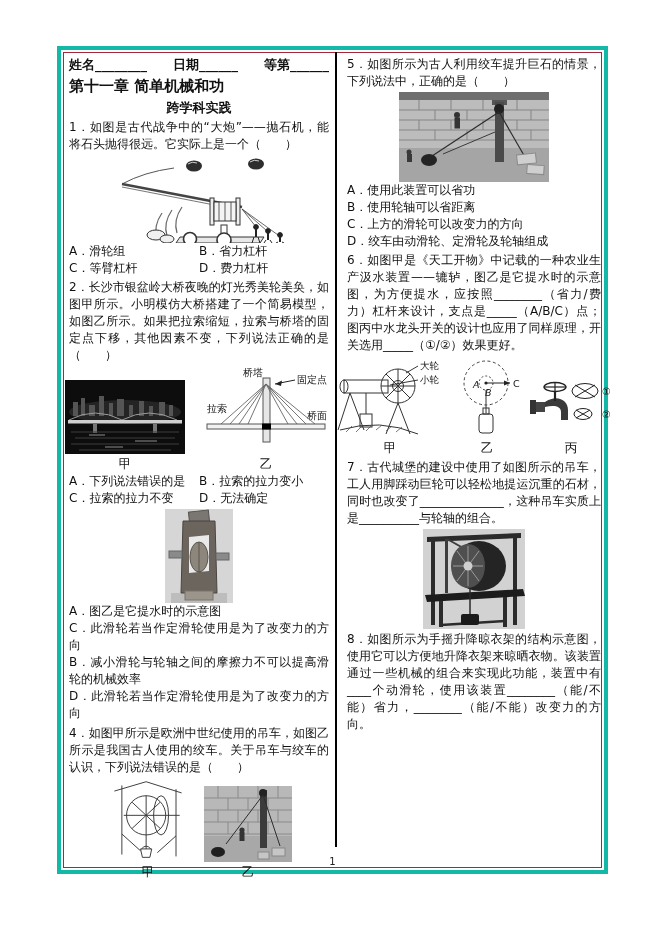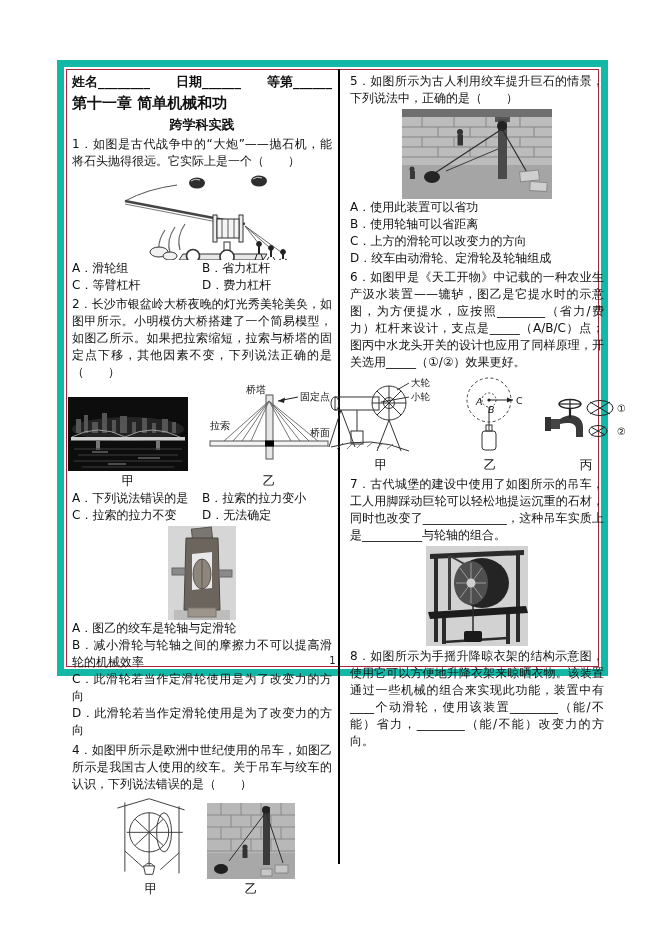--- a/index.html
+++ b/index.html
@@ -1,22 +1,22 @@
 <!DOCTYPE html>
 <html><head>
 <meta charset="utf-8">
 <style>
   html,body{margin:0;padding:0;}
   body{
     width:661px;height:935px;background:#ffffff;position:relative;
     font-family:"DejaVu Sans","Liberation Sans",sans-serif;
     color:#111;-webkit-font-smoothing:antialiased;
   }
-  .sheet{position:absolute;left:57px;top:60px;width:551px;height:616px;
-    border:7px solid #14b8a6;box-sizing:border-box;}
+  .sheet{position:absolute;left:57px;top:46px;width:551px;height:828px;
+    border:4px solid #14b8a6;box-sizing:border-box;}
   .sheet-inner{position:absolute;left:2px;top:2px;right:2px;bottom:2px;
     border:1px solid #a2293a;}
   .col-divider{position:absolute;left:274px;top:2px;width:2px;height:795px;background:#000;}
   .col{position:absolute;top:4px;font-size:12px;line-height:1.42;}
   .col-left{left:8px;width:260px;}
   .col-right{left:286px;width:254px;}
   .meta-row{display:flex;justify-content:space-between;font-weight:bold;font-size:13px;margin-top:2px;}
   .doc-title{font-weight:bold;font-size:15px;margin-top:2px;}
   .doc-subtitle{text-align:center;font-weight:bold;font-size:13px;margin-top:1px;}
   .stem{text-align:justify;margin-top:2px;}
@@ -181,23 +181,23 @@
           <polygon points="18,12 50,12 52,84 16,84" fill="#6b655d" stroke="#4a453f"></polygon>
           <polygon points="24,28 44,26 44,62 24,64" fill="#e9e9e9"></polygon>
           <ellipse cx="34" cy="48" rx="9" ry="15" fill="#8d867c" stroke="#5a544c"></ellipse>
           <line x1="34" y1="33" x2="34" y2="63" stroke="#5a544c" stroke-width="1"></line>
           <rect x="4" y="42" width="13" height="7" fill="#8a8a8a" stroke="#666"></rect>
           <rect x="51" y="44" width="13" height="7" fill="#8a8a8a" stroke="#666"></rect>
           <rect x="20" y="82" width="28" height="9" fill="#9c958c" stroke="#7b756c"></rect>
         </svg>
       </div>
       <div>
-        <div class="opt-line">A．图乙的绞车是轮轴与定滑轮</div>
+        <div class="opt-line">A．图乙是它提水时的示意图</div>
+        <div class="opt-line">C．此滑轮若当作定滑轮使用是为了改变力的方向</div>
         <div class="opt-line">B．减小滑轮与轮轴之间的摩擦力不可以提高滑轮的机械效率</div>
-        <div class="opt-line">C．此滑轮若当作定滑轮使用是为了改变力的方向</div>
         <div class="opt-line">D．此滑轮若当作定滑轮使用是为了改变力的方向</div>
       </div>
     </div>
 
     <div>
       <div class="stem">4．如图甲所示是欧洲中世纪使用的吊车，如图乙所示是我国古人使用的绞车。关于吊车与绞车的认识，下列说法错误的是（　　）</div>
       <div class="fig-row">
         <div class="fig-col">
           <svg class="svgfig" width="84" height="84" viewBox="0 0 84 90">
             <g stroke="#333" fill="none" stroke-width="1">
@@ -314,21 +314,21 @@
       <div>
         <div class="opt-line">A．使用此装置可以省功</div>
         <div class="opt-line">B．使用轮轴可以省距离</div>
         <div class="opt-line">C．上方的滑轮可以改变力的方向</div>
         <div class="opt-line">D．绞车由动滑轮、定滑轮及轮轴组成</div>
       </div>
     </div>
 
     <div>
       <div class="stem">6．如图甲是《天工开物》中记载的一种农业生产汲水装置——辘轳，图乙是它提水时的示意图，为方便提水，应按照________（省力/费力）杠杆来设计，支点是_____（A/B/C）点；图丙中水龙头开关的设计也应用了同样原理，开关选用_____（①/②）效果更好。</div>
-      <div class="fig-row" style="gap:20px">
+      <div class="fig-row" style="gap:8px">
         <div class="fig-col">
           <svg class="svgfig" width="112" height="82" viewBox="0 0 112 82">
             <g stroke="#333" fill="none" stroke-width="1">
               <rect x="10" y="24" width="44" height="13"></rect>
               <ellipse cx="10" cy="30.5" rx="4" ry="6.5"></ellipse>
               <circle cx="64" cy="30" r="17"></circle>
               <circle cx="64" cy="30" r="5.5"></circle>
               <line x1="64" y1="13" x2="64" y2="47"></line>
                 <line x1="47" y1="30" x2="81" y2="30"></line>
               <line x1="52" y1="18" x2="76" y2="42"></line>

